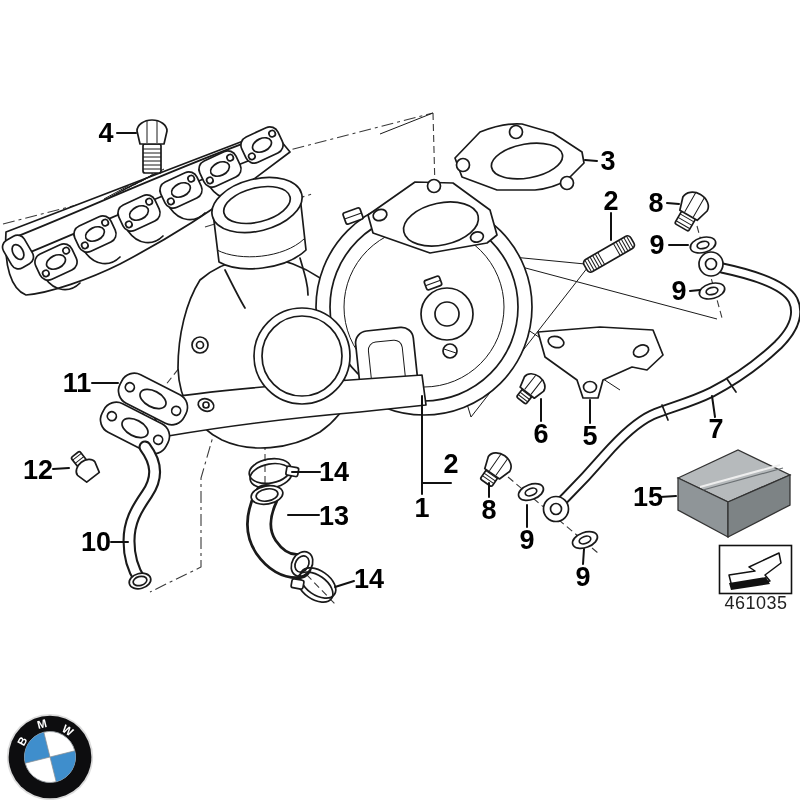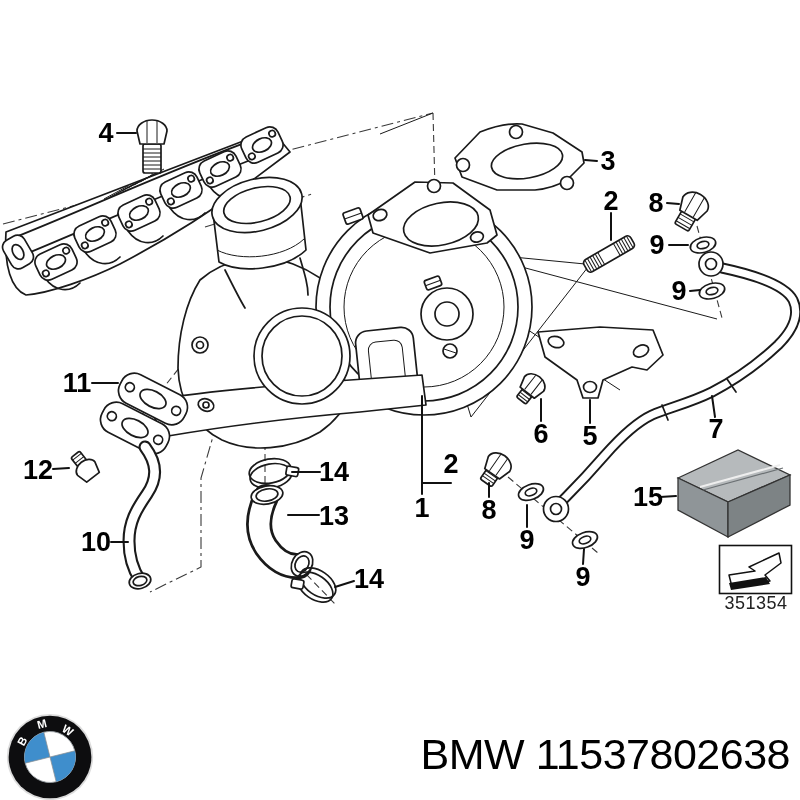--- a/index.html
+++ b/index.html
@@ -371,32 +371,31 @@
         <text x="489" y="519" class="callout">8</text>
         <line x1="527" y1="527" x2="527" y2="505" class="leader"></line>
         <text x="527" y="549" class="callout">9</text>
         <line x1="583" y1="564" x2="584" y2="549" class="leader"></line>
         <text x="583" y="586" class="callout">9</text>
         <line x1="660" y1="497" x2="676" y2="496" class="leader"></line>
         <text x="648" y="506" class="callout">15</text>
       </g>
 </svg>
 
-<div class="drawing-number">351354</div>
+<div class="drawing-number">461035</div>
 
 <div class="footer">
   <svg class="roundel" viewBox="0 0 100 100">
     <circle cx="50" cy="50" r="49" fill="#dcdcdc"></circle>
     <circle cx="50" cy="50" r="47" fill="var(--roundel-ring,#0d0d0f)"></circle>
     <g transform="rotate(-14 50 50)">
       <circle cx="50" cy="50" r="29" fill="#fff" stroke="#9aa0a4" stroke-width="1"></circle>
       <path d="M50,50 L50,21 A29,29 0 0,0 21,50 Z" fill="var(--blue,#3f8ecc)"></path>
       <path d="M50,50 L50,79 A29,29 0 0,0 79,50 Z" fill="var(--blue,#3f8ecc)"></path>
       <path d="M21,50 L79,50 M50,21 L50,79" stroke="#8b9094" stroke-width="0.8" fill="none"></path>
       <text class="rl" transform="translate(27,28) rotate(-47)">B</text>
       <text class="rl" transform="translate(50,16)">M</text>
       <text class="rl" transform="translate(73.5,28.5) rotate(47)">W</text>
     </g>
   </svg>
-  <div class="part-text"><span>BMW</span> <span>11537802638</span></div>
 </div>
 
 </div>
 
 </body></html>

